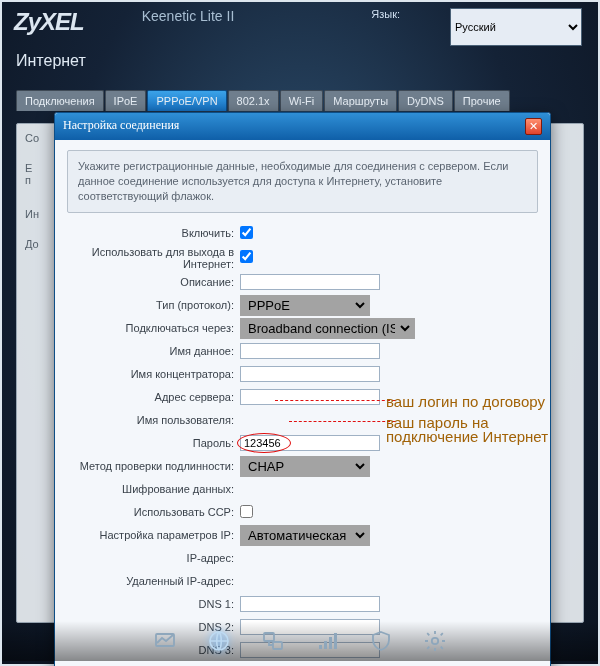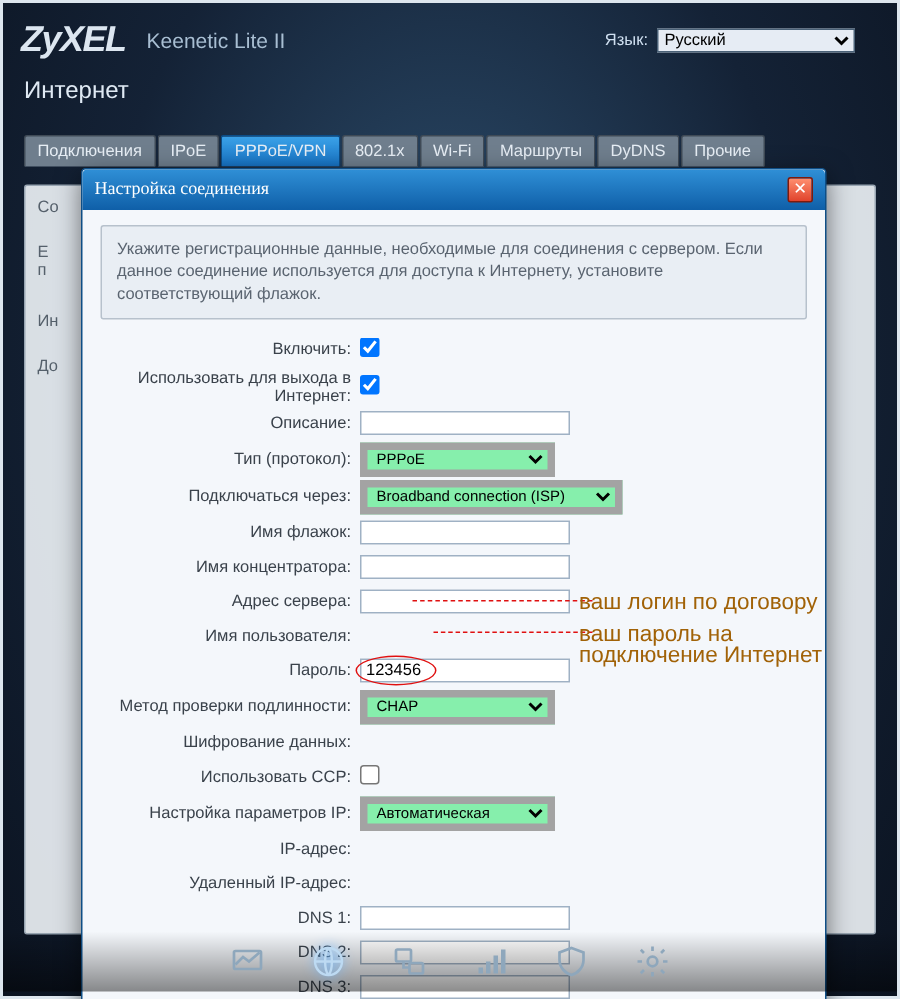--- a/index.html
+++ b/index.html
@@ -17,23 +17,23 @@
     width: 600px;
     height: 666px;
     background: radial-gradient(ellipse at 50% 35%, #2e5070 0%, #142236 55%, #0b1320 100%);
     position: relative;
     box-sizing: border-box;
     border: 2px solid #dde6ee;
   }
   
   .topbar {
     display: flex;
-    align-items: center;
-    padding: 6px 28px 0 12px;
+    padding: 6px 16px 0 12px;
     height: 38px;
+    gap: 44px;
   }
   .logo {
     font-family: Arial, sans-serif;
     font-size: 24px;
     font-weight: bold;
     font-style: italic;
     color: #dce6f0;
     letter-spacing: -1px;
     margin-right: 14px;
   }
@@ -159,23 +159,23 @@
   }
   .form-row input[type=text] {
     width: 140px;
     font-size: 11px;
     border: 1px solid #9fb1c4;
     padding: 1px 3px;
     box-sizing: border-box;
     background: #fff;
   }
   .form-row select {
-    font-size: 10px;
-    border: 5px solid #a3a3a3;
-    background: #86efac;
+    font-size: 13px;
+    border: 2px solid #a3a3a3;
+    background: #a3a3a3;
     padding: 0 2px;
     box-sizing: border-box;
   }
   .form-row select.w130 { width: 130px; }
   .form-row select.w175 { width: 175px; }
   .form-row input[type=checkbox] {
     margin: 0;
   }
   .ann {
     color: #a16207;
@@ -283,21 +283,21 @@
         </div>
         <div class="form-row">
           <div class="lbl">Тип (протокол):</div>
           <div class="ctl"><select class="w130"><option>PPPoE</option></select></div>
         </div>
         <div class="form-row">
           <div class="lbl">Подключаться через:</div>
           <div class="ctl"><select class="w175"><option>Broadband connection (ISP)</option></select></div>
         </div>
         <div class="form-row">
-          <div class="lbl">Имя флажок:</div>
+          <div class="lbl">Имя данное:</div>
           <div class="ctl"><input type="text" style=""></div>
         </div>
         <div class="form-row">
           <div class="lbl">Имя концентратора:</div>
           <div class="ctl"><input type="text" style=""></div>
         </div>
         <div class="form-row">
           <div class="lbl">Адрес сервера:</div>
           <div class="ctl"><input type="text" style=""></div>
         </div>

